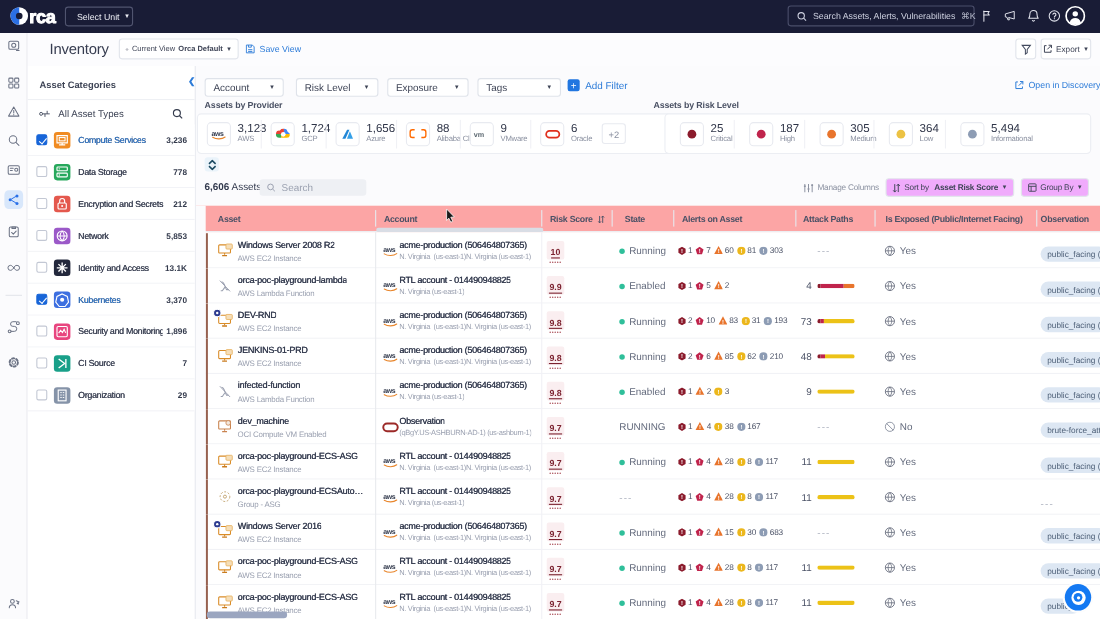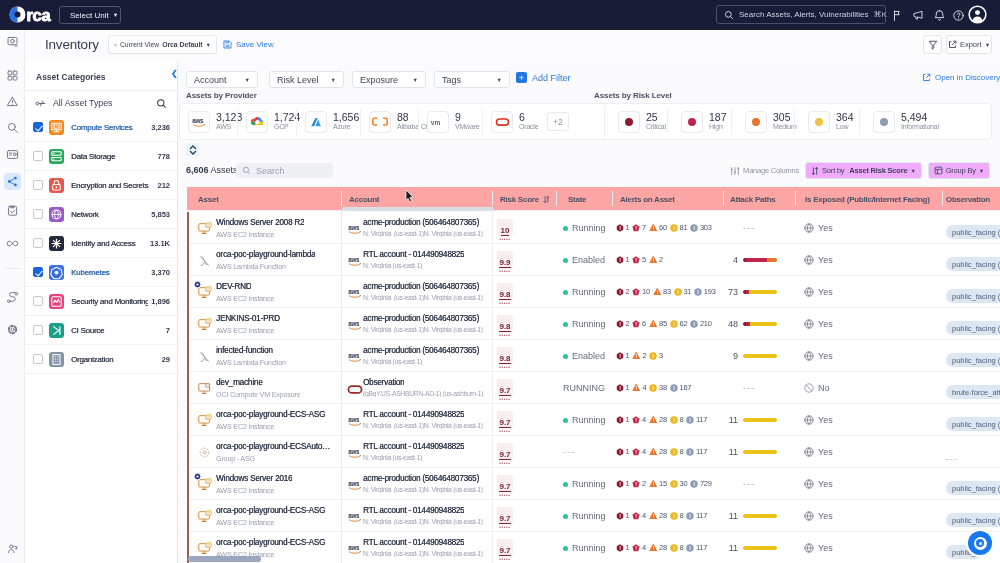--- a/index.html
+++ b/index.html
@@ -847,21 +847,21 @@
 </div>
 <div class="row" style="top:185px">
 <div class="rborder"></div>
 <div class="a-ic"><svg width="14" height="13" viewBox="0 0 17 15">
             <rect x="1" y="1.6" width="13" height="9" rx="1" fill="none" stroke="#c9834f" stroke-width="1.2"></rect>
             <path d="M7.5 10.6v2" stroke="#c9834f" stroke-width="1.2"></path>
             <path d="M4.8 13.4h5.4" stroke="#c9834f" stroke-width="1.5"></path>
             <circle cx="11.5" cy="3.8" r="2.6" fill="#f3e8de" stroke="#c9834f" stroke-width="0.9"></circle>
           </svg></div>
 <div class="a-tt">dev_machine</div>
-        <div class="a-st">OCI Compute VM Exposure</div>
+        <div class="a-st">OCI Compute VM Enabled</div>
 <div class="ac-logo"><svg width="16" height="11" viewBox="0 0 18 11">
             <rect x="1.6" y="1.6" width="14.8" height="7.8" rx="3.9" stroke="#9c2a28" fill="none" stroke-width="2"></rect>
           </svg></div>
 <div class="ac-tt">Observation</div>
         <div class="ac-st">(qBgY.US-ASHBURN-AD-1) (us-ashburn-1)</div>
 <div class="risk"><b>9.7</b><div class="dots">•••••</div></div>
 <div class="state">RUNNING</div>
 <div class="alerts">
           <svg width="8" height="8" viewBox="0 0 12 12">
             <path d="M6 .4l4.9 2.8v5.6L6 11.6 1.1 8.8V3.2Z" fill="#8b1b2c"></path>
@@ -1047,21 +1047,21 @@
           <span class="n">15</span>
           <svg width="8" height="8" viewBox="0 0 12 12">
             <circle cx="6" cy="6" r="5.6" fill="#ecb71c"></circle>
             <text x="6" y="9" font-size="8" font-weight="bold" fill="#fff" text-anchor="middle" font-family="Liberation Sans">!</text>
           </svg>
           <span class="n">30</span>
           <svg width="8" height="8" viewBox="0 0 12 12">
             <circle cx="6" cy="6" r="5.6" fill="#8d9cb4"></circle>
             <text x="6" y="9" font-size="8" font-weight="bold" fill="#fff" text-anchor="middle" font-family="Liberation Sans">!</text>
           </svg>
-          <span class="n">729</span>
+          <span class="n">683</span>
         </div>
 <div class="apaths">
           <span class="apnum"></span>
           <span class="dash">---</span>
         </div>
 <div class="exposed"><svg width="10" height="10" viewBox="0 0 12 12">
             <circle cx="6" cy="6" r="5" fill="none" stroke="#6a7080" stroke-width="1"></circle>
             <path d="M1 6h10M6 1c-2.6 2.8-2.6 7.2 0 10M6 1c2.6 2.8 2.6 7.2 0 10" fill="none" stroke="#6a7080" stroke-width="0.9"></path>
           </svg> Yes</div>
 <div class="obs"><span class="chip">public_facing (</span></div>

